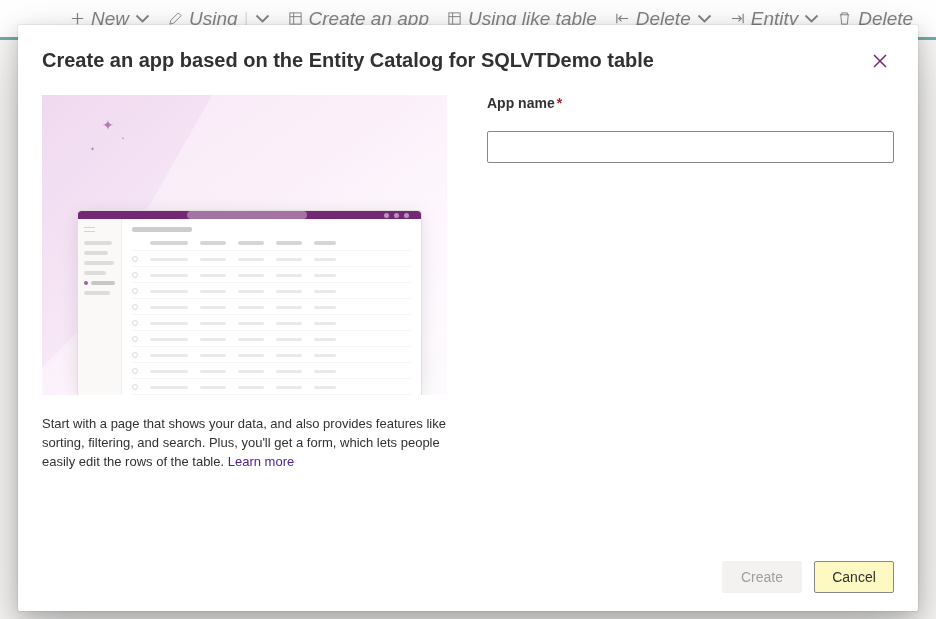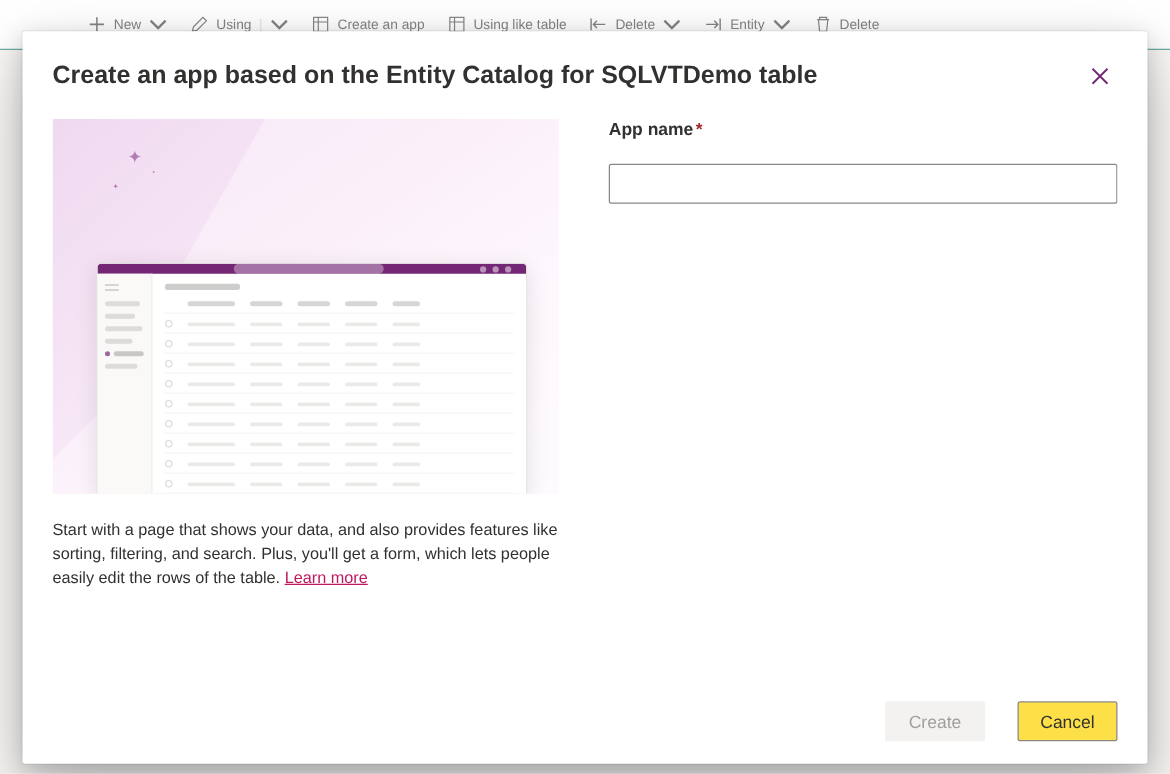--- a/index.html
+++ b/index.html
@@ -2,24 +2,24 @@
 <html><head>
   <meta charset="utf-8">
   <style>
     * { box-sizing: border-box; margin: 0; padding: 0; }
     html, body { width: 936px; height: 619px; overflow: hidden; font-family: "Segoe UI", Arial, sans-serif; }
     body { background: #f3f2f1; position: relative; }
 
     
     .bg-toolbar {
       position: absolute; top: 0; left: 0; right: 0; height: 40px;
-      background: #fff; border-bottom: 1px solid #0f766e;
+      background: #fff; border-bottom: 3px solid #0f766e;
       display: flex; align-items: center; gap: 18px;
-      padding: 0 20px 0 70px; font-size: 11px; color: #323130;
-      white-space: nowrap; overflow: hidden;
+      padding: 0 20px 0 70px; font-size: 19px; color: #323130;
+      white-space: nowrap; overflow: hidden; font-style: italic;
     }
     .bg-overlay {
       position: absolute; inset: 0; background: rgba(255,255,255,0.4);
     }
     .tb-item { display: inline-flex; align-items: center; gap: 6px; color: #323130; }
     .tb-item svg { width: 15px; height: 15px; flex-shrink: 0; }
     .chev { width: 10px; height: 10px; }
 
     
     .modal {
@@ -76,52 +76,52 @@
     .mock-table { display:flex; flex-direction:column; gap:5px;}
     .mock-row { display:flex; gap:12px; align-items:center; border-bottom:1px solid #f6f5f4; padding-bottom:4px;}
     .mock-row.head .cell { background:#d8d6d4; height:4px;}
     .mock-row .cell { height:3px; background:#eceae8; border-radius:2px;}
     .mock-row .c1{width:6px; height:6px; border:1px solid #dedcda; border-radius:50%; flex-shrink:0;}
     .mock-row .c2{width:38px;} .mock-row .c3{width:26px;} .mock-row .c4{width:26px;} .mock-row .c5{width:26px;} .mock-row .c6{width:22px;}
 
     .description {
       font-size: 13px; color: #323130; line-height: 1.45; margin-top: 20px;
     }
-    .description .learn-more { color: #be185d; cursor: pointer; text-decoration: underline; }
+    .description .learn-more { color: #4c1d95; cursor: pointer; }
 
     .badge {
       display: inline-flex; align-items: center; gap: 6px;
       background: #f3f2f1; color: #323130; font-size: 13px;
       padding: 5px 10px; margin-top: 18px; border-radius: 2px; width: fit-content;
     }
     .badge svg { width: 13px; height: 13px; }
 
     
     .field-label {
       font-size: 14px; font-weight: 600; color: #323130; margin-bottom: 20px; display:block;
     }
     .req { color: #a4262c; margin-left: 2px;}
     .text-input {
       width: 100%; height: 32px; border: 1px solid #8a8886; border-radius: 2px;
       padding: 0 8px; font-size: 14px; font-family: inherit; outline: none;
     }
 
     
     .modal-footer {
-      display: flex; justify-content: flex-end; gap: 26px; padding-top: 14px;
+      display: flex; justify-content: flex-end; gap: 12px; padding-top: 14px;
     }
     .btn {
       min-width: 80px; height: 32px; padding: 0 16px; font-size: 14px;
       border-radius: 2px; cursor: pointer; font-family: inherit;
     }
     .btn.primary {
       background: #f3f2f1; border: 1px solid #f3f2f1; color: #a19f9d; cursor: default;
     }
     .btn.secondary {
-      background: #fde047; border: 1px solid #8a8886; color: #323130;
+      background: #fef9c3; border: 1px solid #8a8886; color: #323130;
     }
     .sep { color:#d2d0ce; }
   </style>
 </head>
 <body>
 
 <div class="bg-toolbar">
   <span class="tb-item">
     <svg viewBox="0 0 16 16">
         <path d="M8 2v12M2 8h12" stroke="#323130" stroke-width="1.3" fill="none"></path>

